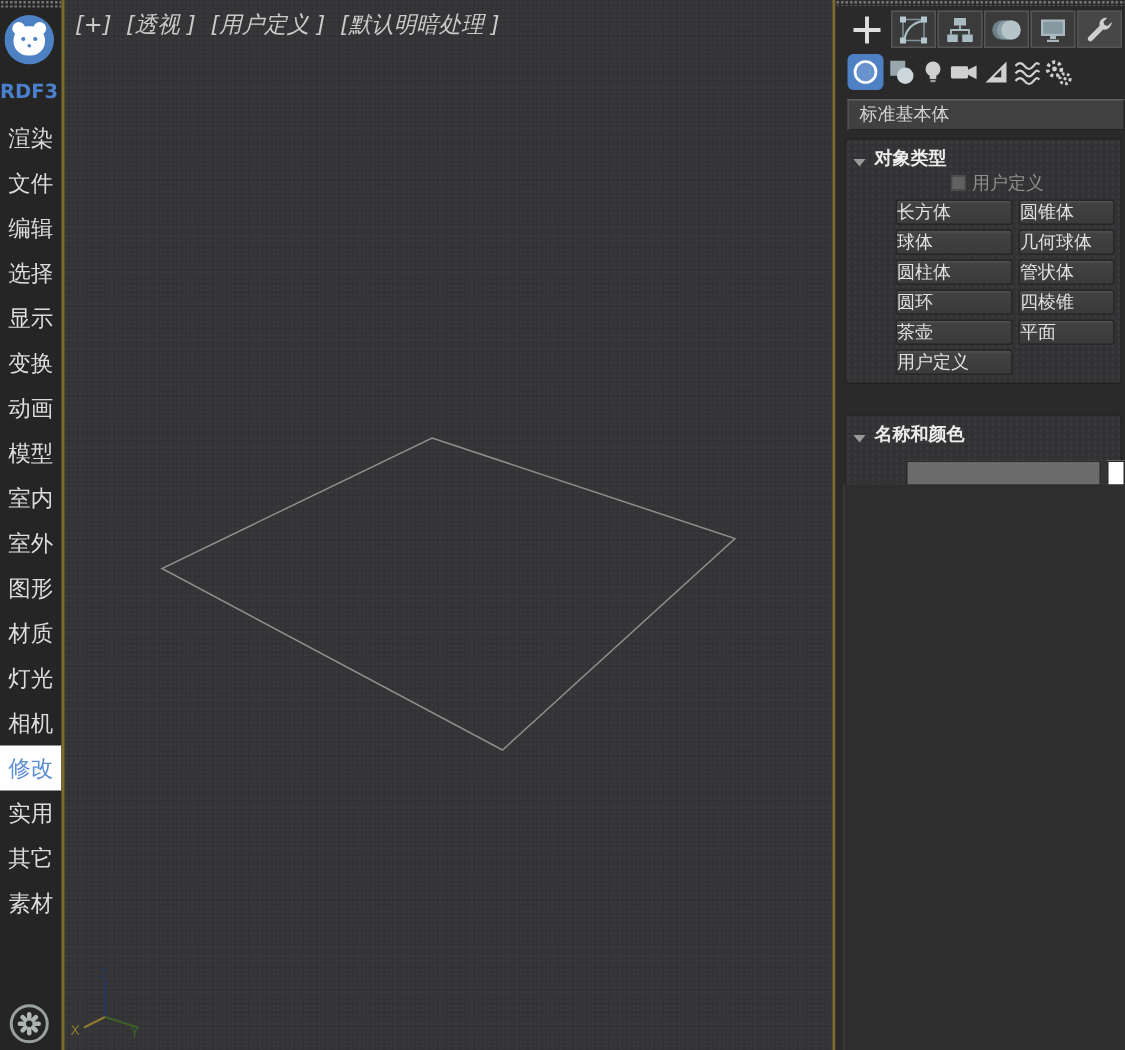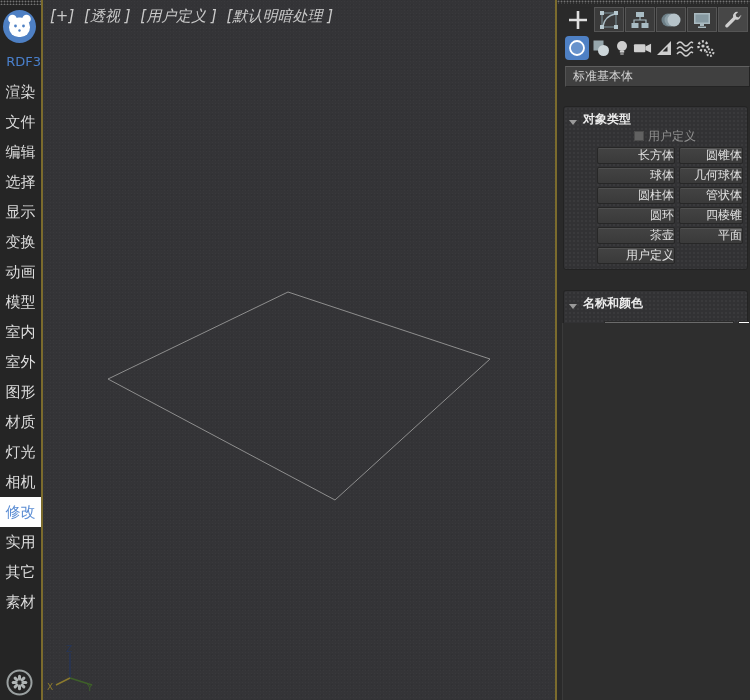--- a/index.html
+++ b/index.html
@@ -5,22 +5,22 @@
   * { margin:0; padding:0; box-sizing:border-box; }
   html,body { width:750px; height:700px; overflow:hidden; background:#2a2a2a;
               font-family:"DejaVu Sans","Liberation Sans",sans-serif; }
   .grip { background-image:radial-gradient(#767676 0.8px, transparent 1.1px);
           background-size:3px 3px; }
 
   
   #sidebar { position:absolute; left:0; top:0; width:41px; height:700px; background:#252525; }
   #sidebar .grip { position:absolute; top:0; left:0; right:0; height:5px; }
   #logo { position:absolute; left:3px; top:10px; width:33px; height:33px; cursor:pointer; }
-  #brand { position:absolute; top:54px; left:0; width:41px; text-align:right;
-           color:#4a80cc; font-size:13px; }
+  #brand { position:absolute; top:54px; left:0; width:41px; text-align:left;
+           color:#4a80cc; font-size:13px;font-weight:bold; }
   #side-menu { position:absolute; top:77px; left:0; width:41px; }
   .side-item { height:30px; line-height:30px; text-align:center; color:#dcdcdc;
                font-size:15px; cursor:pointer; white-space:nowrap; }
   .side-item.active { background:#ffffff; color:#5b8dd4; }
   #side-gear { position:absolute; left:6px; top:669px; width:27px; height:27px; }
 
   
   #viewport { position:absolute; left:41px; top:0; width:516px; height:700px;
               border-left:2px solid #7b6b2d; border-right:2px solid #7b6b2d;
               background-color:#343437;
@@ -40,32 +40,32 @@
   .tab.lite { background:#474747; }
   #cat-row { position:absolute; top:35px; left:8px; height:26px; display:flex; gap:2px; align-items:center; }
   .cat { width:19px; height:24px; display:flex; align-items:center; justify-content:center; cursor:pointer; }
   .cat.sel { width:24px; background:#4e80c4; border-radius:4px; }
   #dropdown { position:absolute; top:66px; left:8px; width:185px; height:21px; background:#404040;
               border:1px solid #232323; border-top-color:#606060; border-left-color:#535353;
               color:#d4d4d4; font-size:12px; line-height:19px; padding-left:7px; cursor:pointer; }
 
   .rollout { position:absolute; left:6px; width:185px; background-color:#323234;
              background-image:radial-gradient(#3a3a3c 1px, transparent 1.2px); background-size:4px 4px;
-             border:1px solid #232323; border-radius:3px;margin-top:14px; }
+             border:1px solid #232323; border-radius:3px; }
   #rollout-objtype { top:92px; height:164px; }
   #rollout-namecolor { top:276px; height:59px; }
   .ro-header { height:18px; padding:3px 0 0 5px; cursor:pointer; }
   .ro-tri { display:inline-block; width:0; height:0; border-left:4px solid transparent;
             border-right:4px solid transparent; border-top:5px solid #9a9a9a; margin-right:6px; }
   .ro-title { color:#ececec; font-size:12px; font-weight:bold; vertical-align:2px; }
   #autogrid-row { margin:3px 0 0 70px; height:14px; color:#8f8f8f; font-size:12px; cursor:pointer; }
   #autogrid-box { display:inline-block; width:10px; height:10px; background:#616161;
                   border:1px solid #4c4c4c; vertical-align:-1px; margin-right:4px; }
   #obj-grid { margin:5px 0 0 33px; display:grid; grid-template-columns:78px 64px; gap:3px 4px; }
-  .obj-btn { height:17px; font-size:12px; color:#e0e0e0; text-align:right; line-height:15px;
+  .obj-btn { height:17px; font-size:12px; color:#e0e0e0; text-align:left; line-height:15px;
              background:linear-gradient(#434343,#3a3a3a); border:1px solid #272727; border-radius:2px;
              box-shadow:inset 0 1px 0 #505050; cursor:pointer;
              font-family:"DejaVu Sans","Liberation Sans",sans-serif; }
   .obj-btn.span1 { grid-column:1; }
   #name-input { position:absolute; left:40px; top:30px; width:130px; height:17px; background:#6b6b6b;
                 border:1px solid #2a2a2a; color:#111; font-size:12px; padding:0 3px; }
   #color-swatch { position:absolute; left:174px; top:30px; width:12px; height:17px;
                   background:#ffffff; border:1px solid #2a2a2a; cursor:pointer; }
   #panel-empty { position:absolute; top:323px; left:5px; right:0; bottom:0;
                  background:#2e2e2e; border-left:1px solid #3a3a3a; }

